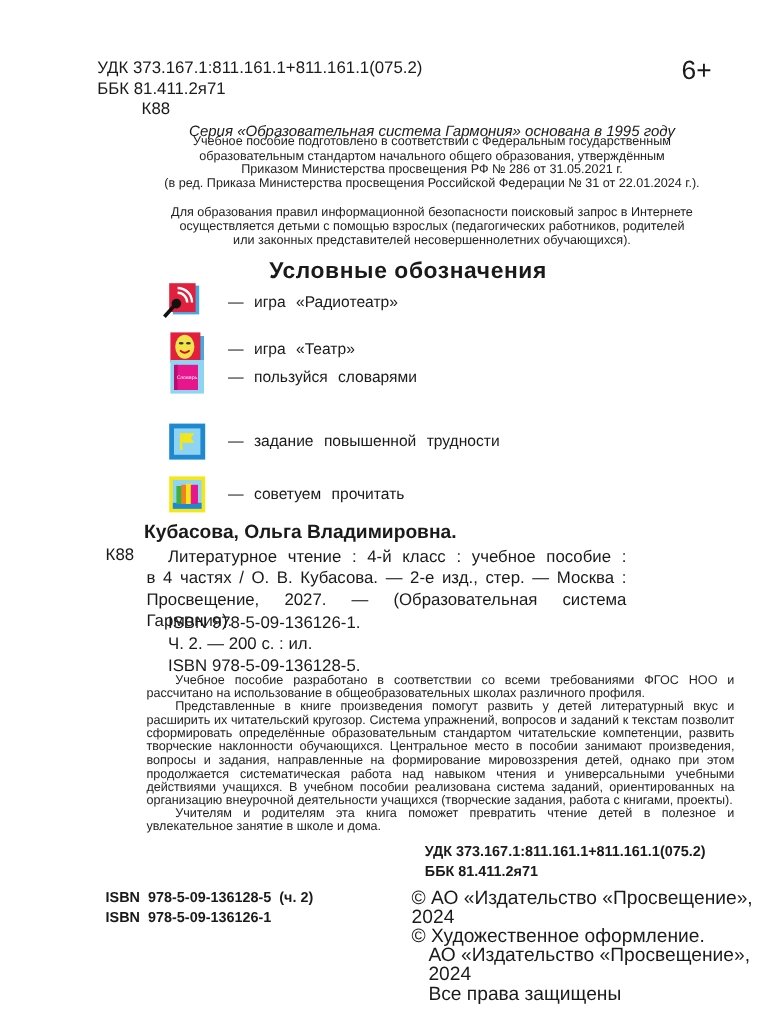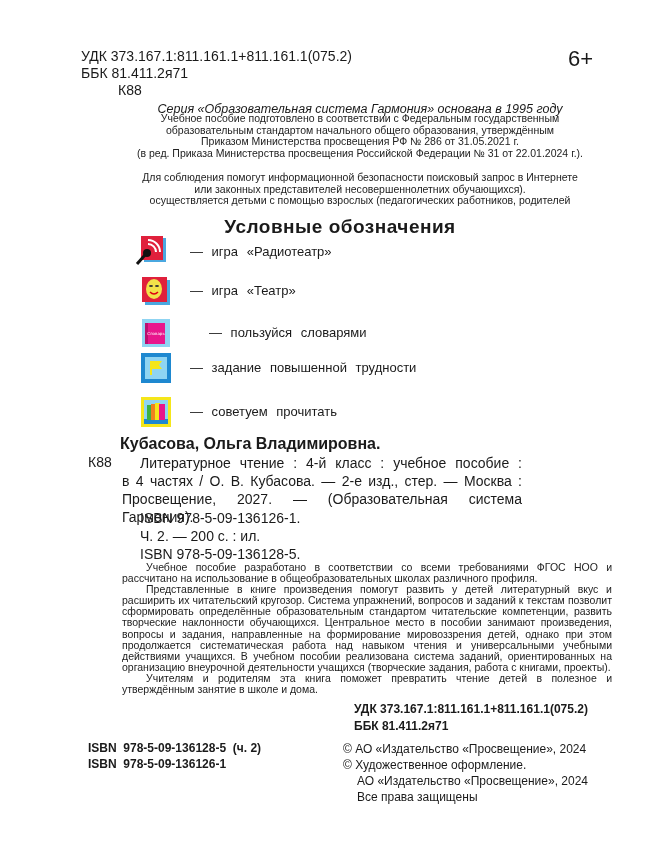--- a/index.html
+++ b/index.html
@@ -19,21 +19,21 @@
   .legend-row .txt { font-size: 13px; word-spacing: 5px; }
   .author { left: 120px; top: 435px; font-weight: bold; font-size: 16px; }
   .k88-bib { left: 88px; top: 454px; font-size: 14px; }
   .bib { left: 122px; top: 454px; width: 400px; font-size: 14px; line-height: 18px; text-align: justify; text-align-last: justify; }
   .bib-last { text-align-last: left; }
   .isbn-lines { left: 140px; top: 509px; font-size: 14px; line-height: 18px; }
   .annot { left: 122px; top: 562px; width: 490px; font-size: 10.5px; line-height: 11.1px; text-align: justify; color: #222; }
   .annot p { margin: 0; text-indent: 24px; }
   .udk-bottom { left: 354px; top: 701px; font-weight: bold; font-size: 12px; line-height: 17px; }
   .isbn-bottom { left: 88px; top: 740px; font-weight: bold; font-size: 12px; line-height: 16px; }
-  .copyright { left: 343px; top: 741px; font-size: 12px; line-height: 16px; }
+  .copyright { left: 343px; top: 741px; font-size: 16px; line-height: 16px; }
   .copyright .indent { padding-left: 14px; }
 </style>
 </head>
 <body>
 
 <div class="abs udk-top">
   <div>УДК 373.167.1:811.161.1+811.161.1(075.2)</div>
   <div>ББК 81.411.2я71</div>
 </div>
 <div class="abs k88-top">К88</div>
@@ -42,23 +42,23 @@
 <div class="abs series">Серия «Образовательная система Гармония» основана в 1995 году</div>
 
 <div class="abs center-block" style="top:113px;">
   <div>Учебное пособие подготовлено в соответствии с Федеральным государственным</div>
   <div>образовательным стандартом начального общего образования, утверждённым</div>
   <div>Приказом Министерства просвещения РФ № 286 от 31.05.2021 г.</div>
   <div>(в ред. Приказа Министерства просвещения Российской Федерации № 31 от 22.01.2024 г.).</div>
 </div>
 
 <div class="abs center-block" style="top:172px;">
-  <div>Для соблюдения помогут информационной безопасности поисковый запрос в Интернете</div>
+  <div>Для образования правил информационной безопасности поисковый запрос в Интернете</div>
+  <div>осуществляется детьми с помощью взрослых (педагогических работников, родителей</div>
   <div>или законных представителей несовершеннолетних обучающихся).</div>
-  <div>осуществляется детьми с помощью взрослых (педагогических работников, родителей</div>
 </div>
 
 <div class="abs legend-title">Условные обозначения</div>
 
 <div class="abs legend-row" style="top:234px;">
   <div class="icon">
     <svg width="34" height="36" viewBox="0 0 34 36" style="position:absolute;left:-6px;top:-2px;">
       <rect x="10" y="4" width="22" height="24" fill="#4aa8e0"></rect>
       <rect x="7" y="2" width="22" height="24" fill="#e0203c"></rect>
       <path d="M14 10 a8 8 0 0 1 8 8" stroke="#fff" stroke-width="2" fill="none"></path>
@@ -77,21 +77,21 @@
       <rect x="2" y="2" width="25" height="25" fill="#e0203c"></rect>
       <ellipse cx="14" cy="14" rx="8" ry="10" fill="#f2e34a"></ellipse>
       <ellipse cx="11" cy="11" rx="2" ry="1" fill="#333"></ellipse>
       <ellipse cx="17" cy="11" rx="2" ry="1" fill="#333"></ellipse>
       <path d="M10 17 q4 4 8 0" stroke="#d01" stroke-width="1.5" fill="none"></path>
     </svg>
   </div>
   <span class="txt">— игра «Театр»</span>
 </div>
 
-<div class="abs legend-row" style="top:315px;gap:19px;">
+<div class="abs legend-row" style="top:296px;">
   <div class="icon">
     <svg width="32" height="32" viewBox="0 0 32 32" style="position:absolute;left:0;top:0;">
       <rect x="2" y="2" width="28" height="28" fill="#8fd4f2"></rect>
       <rect x="7" y="6" width="18" height="21" fill="#e8168c"></rect>
       <rect x="5" y="6" width="3" height="21" fill="#b80f6e"></rect>
       <text x="16" y="18" font-size="4" fill="#fff" text-anchor="middle" font-family="DejaVu Sans, sans-serif">Словарь</text>
     </svg>
   </div>
   <span class="txt">— пользуйся словарями</span>
 </div>
@@ -132,21 +132,21 @@
 </div>
 <div class="abs isbn-lines">
   <div>ISBN 978-5-09-136126-1.</div>
   <div>Ч. 2. — 200 с. : ил.</div>
   <div>ISBN 978-5-09-136128-5.</div>
 </div>
 
 <div class="abs annot">
   <p>Учебное пособие разработано в соответствии со всеми требованиями ФГОС НОО и рассчитано на использование в общеобразовательных школах различного профиля.</p>
   <p>Представленные в книге произведения помогут развить у детей литературный вкус и расширить их читательский кругозор. Система упражнений, вопросов и заданий к текстам позволит сформировать определённые образовательным стандартом читательские компетенции, развить творческие наклонности обучающихся. Центральное место в пособии занимают произведения, вопросы и задания, направленные на формирование мировоззрения детей, однако при этом продолжается систематическая работа над навыком чтения и универсальными учебными действиями учащихся. В учебном пособии реализована система заданий, ориентированных на организацию внеурочной деятельности учащихся (творческие задания, работа с книгами, проекты).</p>
-  <p>Учителям и родителям эта книга поможет превратить чтение детей в полезное и утверждённым занятие в школе и дома.</p>
+  <p>Учителям и родителям эта книга поможет превратить чтение детей в полезное и увлекательное занятие в школе и дома.</p>
 </div>
 
 <div class="abs udk-bottom">
   <div>УДК 373.167.1:811.161.1+811.161.1(075.2)</div>
   <div>ББК 81.411.2я71</div>
 </div>
 
 <div class="abs isbn-bottom">
   <div style="white-space:pre;">ISBN  978-5-09-136128-5  (ч. 2)</div>
   <div style="white-space:pre;">ISBN  978-5-09-136126-1</div>

